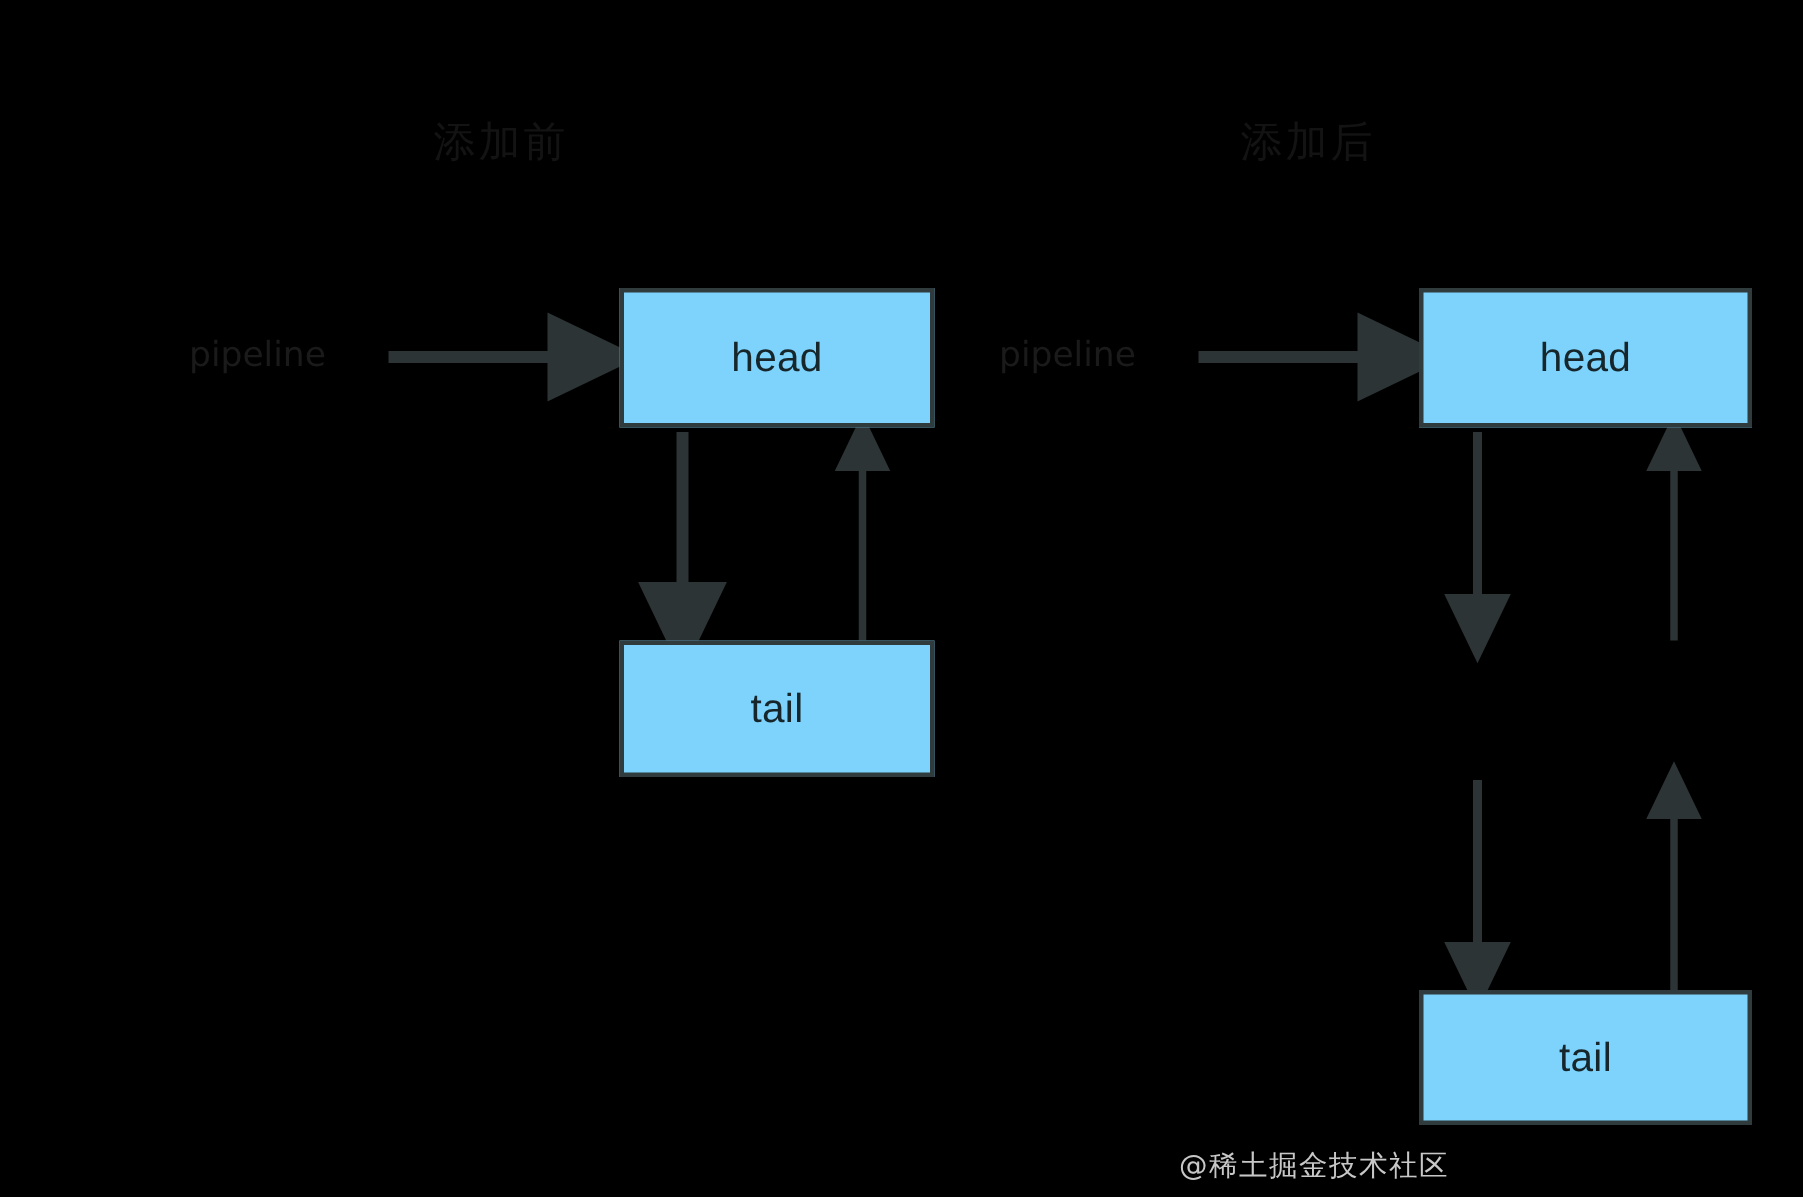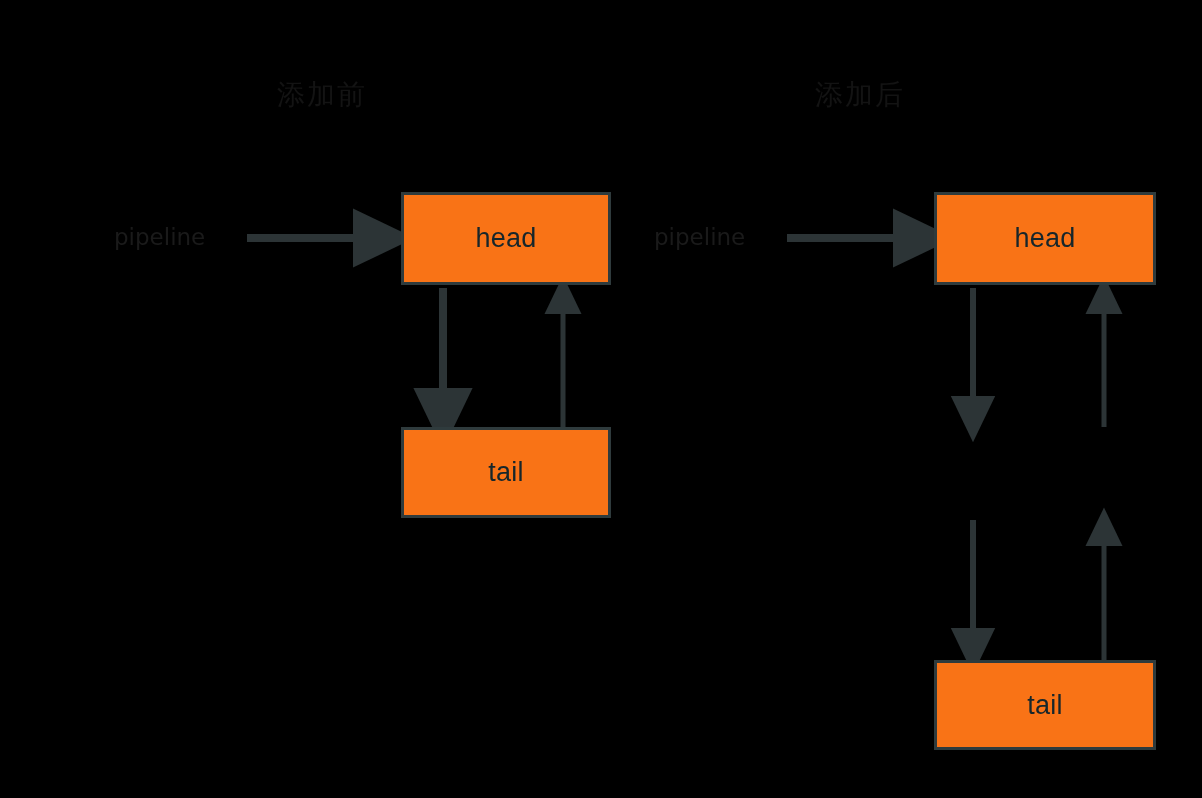--- a/index.html
+++ b/index.html
@@ -9,28 +9,28 @@
   }
   body {
     width: 1202px;
     height: 798px;
     position: relative;
     overflow: hidden;
     font-family: "Liberation Sans", "DejaVu Sans", sans-serif;
   }
   #canvas {
     position: absolute;
-    left: 4px; top: 0;
+    left: 16px; top: 0;
     width: 960px;
     height: 798px;
   }
   .node-box {
     position: absolute;
     box-sizing: border-box;
-    background: #f97316;
+    background: #7dd3fc;
     border: 3px solid #2f3b3d;
     display: flex;
     align-items: center;
     justify-content: center;
     color: #16262b;
     font-size: 27px;
     font-family: "Liberation Sans", "DejaVu Sans", sans-serif;
     letter-spacing: 0.2px;
   }
   .panel-title {
@@ -107,13 +107,14 @@
 
   <div class="panel-title" style="left:786px; top:76px; width:140px;">添加后</div>
 
   <div class="edge-label" style="left:650px; top:224px;">pipeline</div>
 
   <div class="node-box" style="left:930px; top:192px; width:222px; height:93px;">head</div>
 
 
   <div class="node-box" style="left:930px; top:660px; width:222px; height:90px;">tail</div>
 
+  <div class="watermark">@稀土掘金技术社区</div>
 </div>
 
 </body></html>

